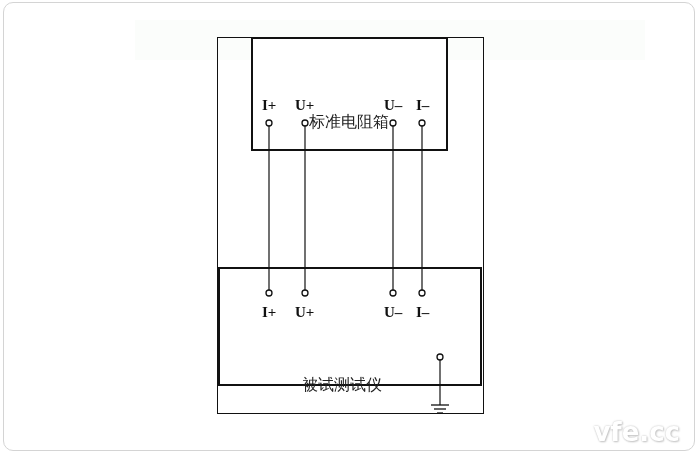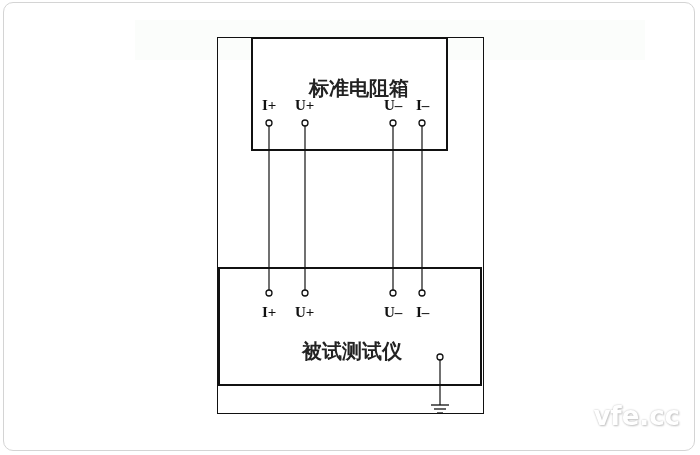--- a/index.html
+++ b/index.html
@@ -1,22 +1,22 @@
 <!DOCTYPE html>
 <html><head>
 <meta charset="utf-8">
 <style>
   html, body { margin:0; padding:0; background:#ffffff; }
   body { width:700px; height:455px; position:relative; overflow:hidden; font-family:"DejaVu Serif", serif; }
   .frame { position:absolute; left:3px; top:2px; width:692px; height:449px; border:1px solid #d4d4d4; border-radius:10px; box-sizing:border-box; background:#fff; }
   .bgpatch { position:absolute; background:#fbfdfb; }
   svg { position:absolute; left:0; top:0; }
   .label { position:absolute; font-family:"Liberation Serif","DejaVu Serif",serif; font-weight:bold; color:#111; font-size:15px; line-height:1; white-space:nowrap; }
-  .title { position:absolute; font-family:"DejaVu Sans", sans-serif; font-weight:bold; color:#222; font-size:20px; line-height:1; white-space:nowrap; }
-  .watermark { position:absolute; right:20px; bottom:24px; font-family:"DejaVu Sans", sans-serif; font-weight:bold; font-size:26px; color:#ffffff; text-shadow:0 0 2px #bdbdbd, 1px 1px 2px #c8c8c8; letter-spacing:0px; }
+  .title { position:absolute; font-family:"DejaVu Sans", sans-serif; font-weight:normal; color:#222; font-size:16px; line-height:1; white-space:nowrap;margin-top:36px; }
+  .watermark { position:absolute; right:20px; bottom:8px; font-family:"DejaVu Sans", sans-serif; font-weight:bold; font-size:26px; color:#ffffff; text-shadow:0 0 2px #bdbdbd, 1px 1px 2px #c8c8c8; letter-spacing:0px; }
 </style>
 </head>
 <body>
 
 <div class="frame"></div>
 <div class="bgpatch" style="left:135px;top:20px;width:510px;height:40px;"></div>
 
 <svg width="700" height="455" viewBox="0 0 700 455">
 
   <rect x="217.5" y="37.5" width="266" height="376" fill="none" stroke="#111" stroke-width="1"></rect>

